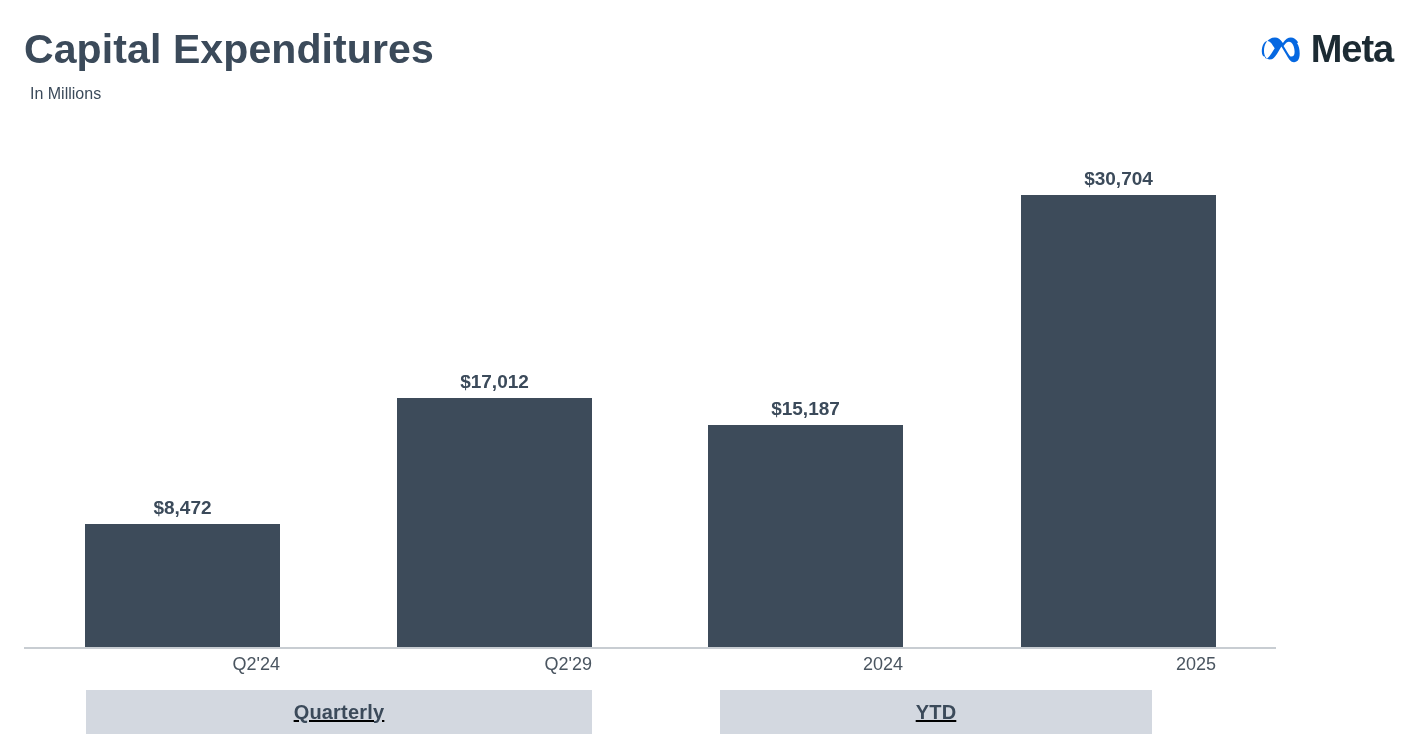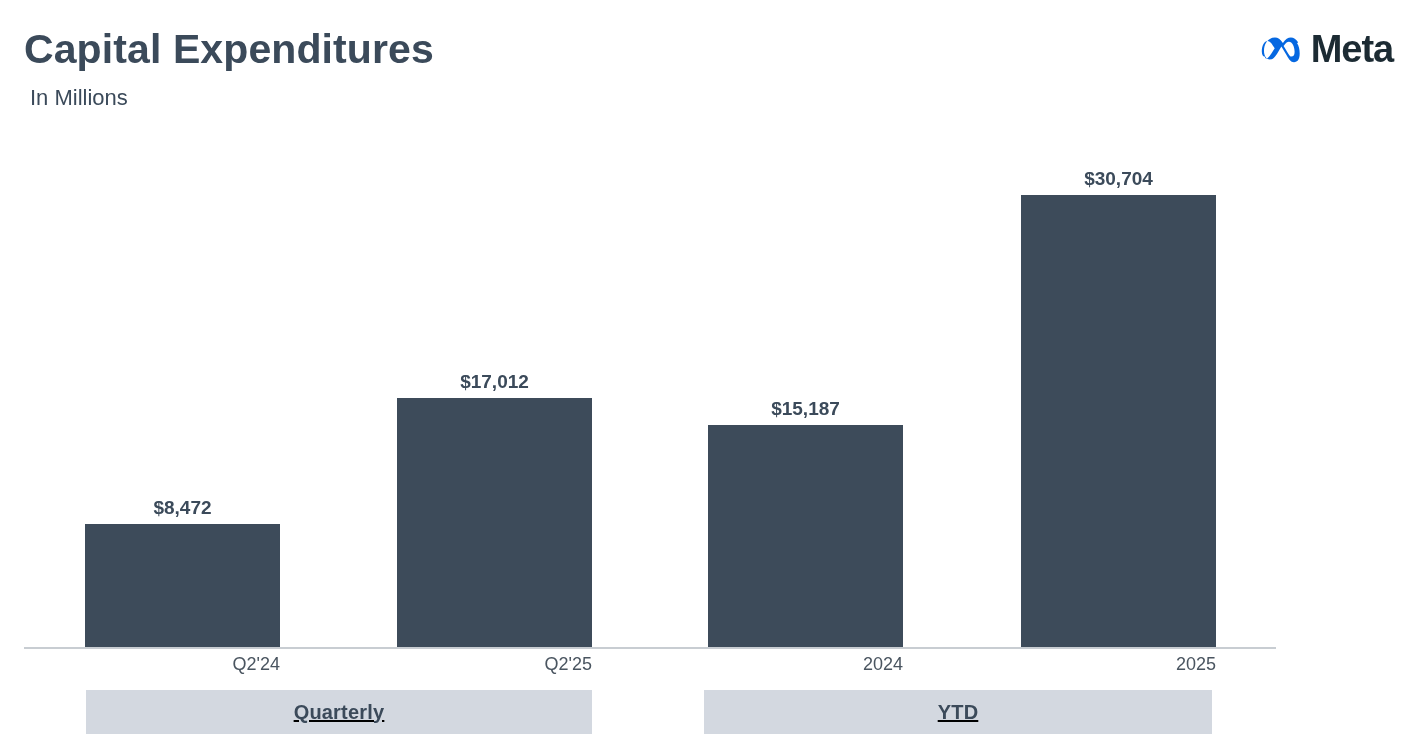--- a/index.html
+++ b/index.html
@@ -29,21 +29,21 @@
     font-weight: 700;
     letter-spacing: 0.1px;
     color: #3b4a5a;
     white-space: nowrap;
   }
 
   #chart-subtitle {
     position: absolute;
     left: 30px;
     top: 85px;
-    font-size: 22px;
+    font-size: 16px;
     font-weight: 400;
     color: #3b4a5a;
     white-space: nowrap;
     text-align: center;
   }
 
   
   #brand-logo {
     position: absolute;
     right: 30px;
@@ -153,37 +153,37 @@
   <div class="bar-column" style="left:85px;">
     <div class="bar-value" style="bottom:129px;">$8,472</div>
     <div class="bar-rect" style="height:124px;"></div>
   </div>
   <div class="bar-tick-label" style="left:85px;">Q2'24</div>
 
   <div class="bar-column" style="left:397px;">
     <div class="bar-value" style="bottom:255px;">$17,012</div>
     <div class="bar-rect" style="height:250px;"></div>
   </div>
-  <div class="bar-tick-label" style="left:397px;">Q2'25</div>
+  <div class="bar-tick-label" style="left:397px;">Q2'29</div>
 
   <div class="bar-column" style="left:708px;">
     <div class="bar-value" style="bottom:228px;">$15,187</div>
     <div class="bar-rect" style="height:223px;"></div>
   </div>
   <div class="bar-tick-label" style="left:708px;">2024</div>
 
   <div class="bar-column" style="left:1021px;">
     <div class="bar-value" style="bottom:458px;">$30,704</div>
     <div class="bar-rect" style="height:453px;"></div>
   </div>
   <div class="bar-tick-label" style="left:1021px;">2025</div>
 
   <div id="axis-line"></div>
 
   <div class="group-band" style="left:86px; width:506px;">
     <span class="group-band-label">Quarterly</span>
   </div>
 
-  <div class="group-band" style="left:704px; width:508px;">
+  <div class="group-band" style="left:720px; width:432px;">
     <span class="group-band-label">YTD</span>
   </div>
 
 </div>
 
 </body></html>

